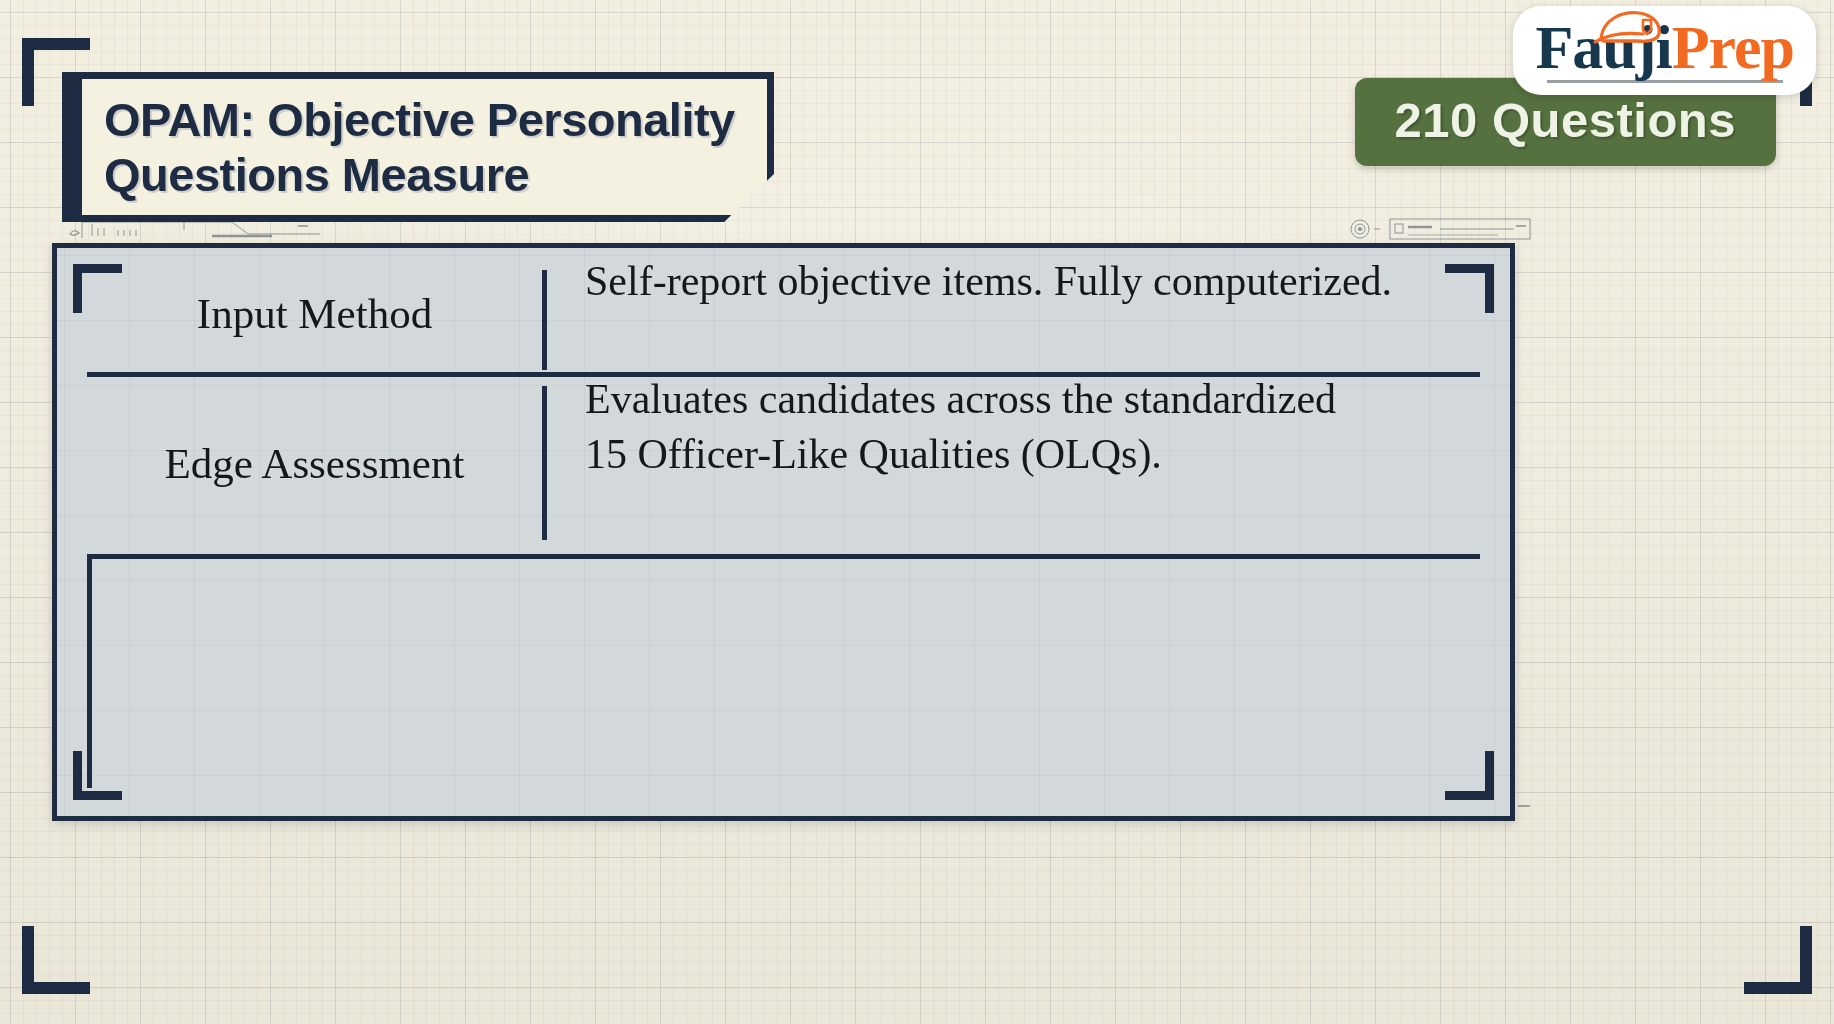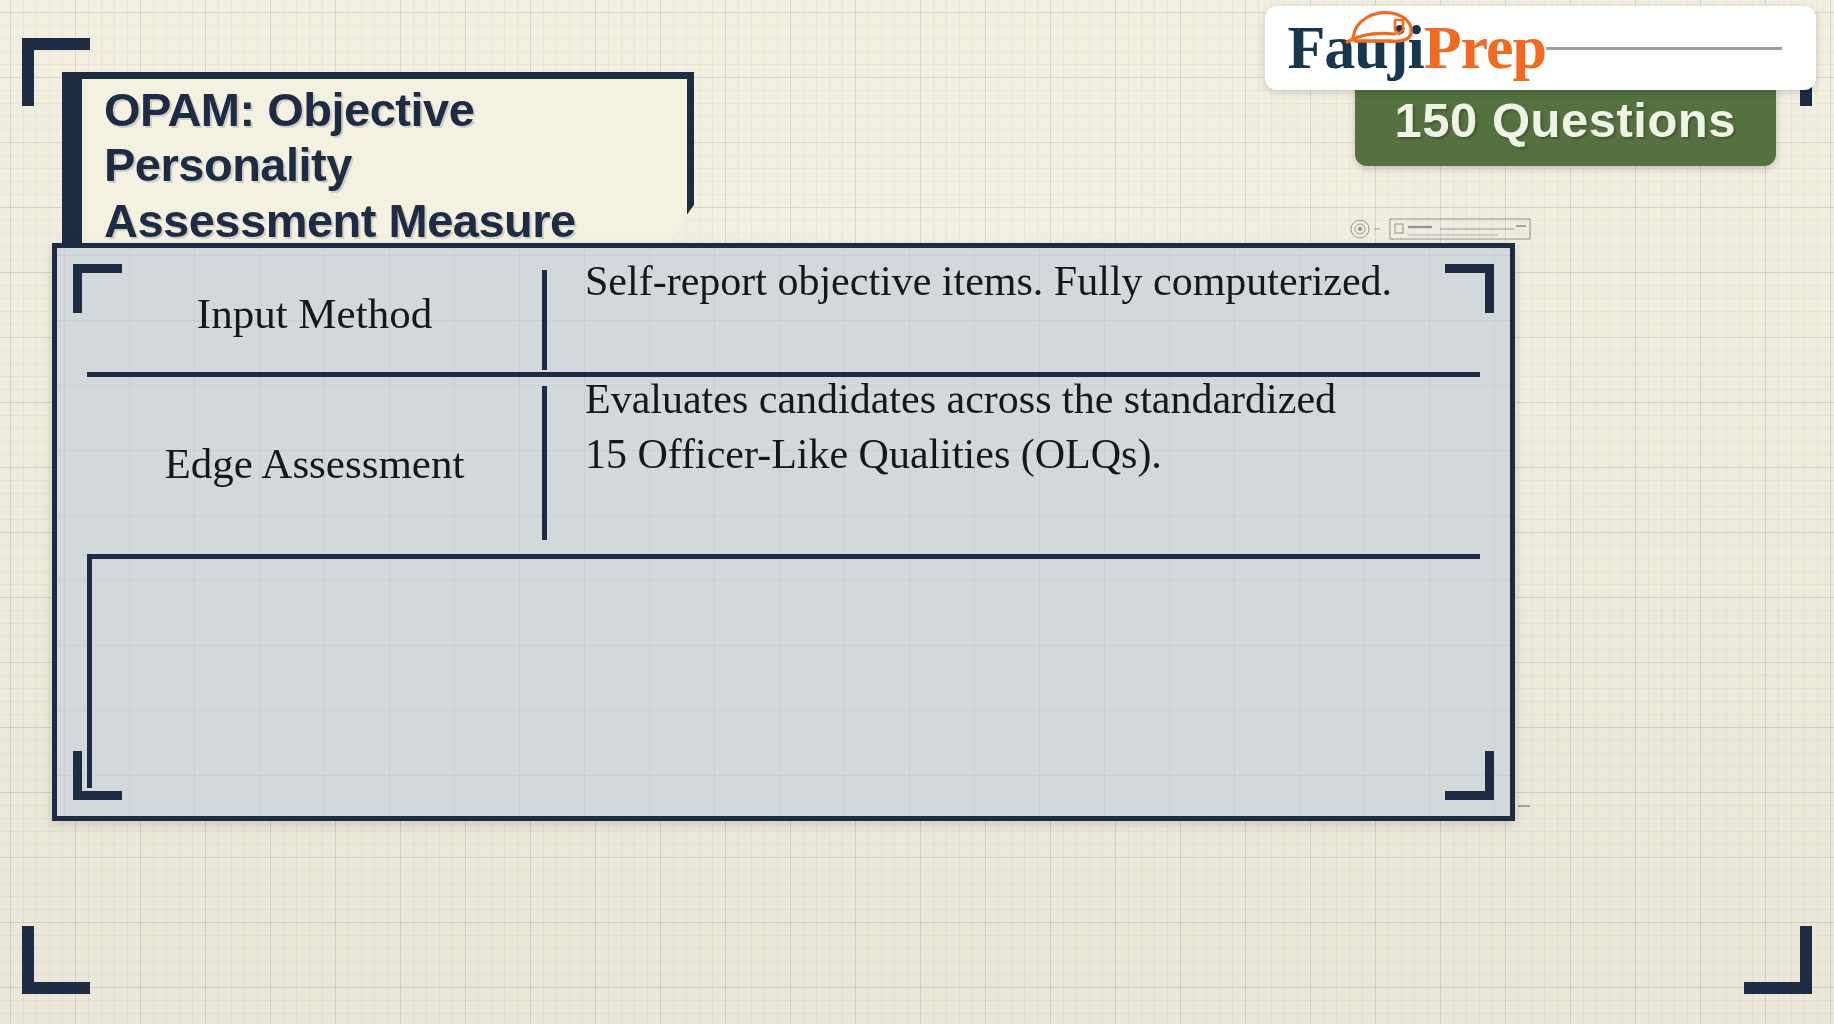--- a/index.html
+++ b/index.html
@@ -44,29 +44,29 @@
   }
   .frame-corner.tl{ left:22px;  top:38px;  border-left-width:12px; border-top-width:12px; }
   .frame-corner.tr{ right:22px; top:38px;  border-right-width:12px;border-top-width:12px; }
   .frame-corner.bl{ left:22px;  bottom:30px;border-left-width:12px;border-bottom-width:12px;}
   .frame-corner.br{ right:22px; bottom:30px;border-right-width:12px;border-bottom-width:12px;}
 
   
   #title-plate{
     position:absolute;
     left:62px; top:72px;
-    width:632px;
+    width:712px;
     min-height:122px;
     background:#f4f1e0;
     border:7px solid #1d2b43;
     border-left-width:20px;
     box-sizing:border-box;
     display:flex;
     align-items:center;
-    padding:3px 26px 12px 22px;
+    padding:13px 26px 12px 22px;
     z-index:5;
     box-shadow: 4px 5px 0 rgba(29,43,67,0.16);
     clip-path: polygon(0 0, 100% 0, 100% 68%, 93% 100%, 0 100%);
   }
   #title-plate .title-text{
     font-family:"Liberation Sans", sans-serif;
     font-weight:bold;
     font-size:47px;
     line-height:1.18;
     color:#1d2b43;
@@ -89,26 +89,26 @@
     text-shadow: 2px 2px 2px rgba(0,0,0,0.22);
     box-shadow: 0 3px 7px rgba(0,0,0,0.18);
     white-space:nowrap;
   }
 
   
   #logo{
     position:absolute;
     right:18px; top:6px;
     background:#ffffff;
-    border-radius:12px;
-    padding:10px 34px 12px 22px;
+    border-radius:28px;
+    padding:10px 22px 12px 22px;
     z-index:9;
     box-shadow:0 2px 9px rgba(0,0,0,0.16);
     display:flex;
-    flex-direction:row;
+    flex-direction:column;
     align-items:center;
   }
   #logo .logo-word{
     position:relative;
     font-family:"Liberation Serif", serif;
     font-weight:bold;
     font-size:62px;
     line-height:1.0;
     letter-spacing:-1px;
     white-space:nowrap;
@@ -228,25 +228,25 @@
 <div id="slide">
 
   <div class="frame-corner tl"></div>
   <div class="frame-corner tr"></div>
   <div class="frame-corner bl"></div>
   <div class="frame-corner br"></div>
 
   <div id="title-plate">
     <div class="title-text">
       <div>OPAM: Objective Personality</div>
-      <div>Assessment Measure</div>
+      <div>Questions Measure</div>
     </div>
   </div>
 
-  <div id="question-badge">150 Questions</div>
+  <div id="question-badge">210 Questions</div>
 
   <div id="logo">
     <div class="logo-word">
       <svg class="cap-icon" viewBox="0 0 74 44" aria-hidden="true">
         <path d="M10 30 C12 12, 30 3, 48 5 C62 7, 70 16, 68 26 C66 33, 56 34, 44 33 L12 33 Z" fill="none" stroke="#f26a21" stroke-width="3.2" stroke-linejoin="round"></path>
         <path d="M4 34 C16 27, 34 24, 52 26" fill="none" stroke="#f26a21" stroke-width="3.2" stroke-linecap="round"></path>
         <path d="M52 12 L60 12 L60 22 L56 26 L52 22 Z" fill="none" stroke="#f26a21" stroke-width="2.6" stroke-linejoin="round"></path>
         <path d="M14 33 L50 33" stroke="#f26a21" stroke-width="3" stroke-linecap="round"></path>
       </svg>
       <span class="l-fauji">Fauji</span><span class="l-prep">Prep</span>

